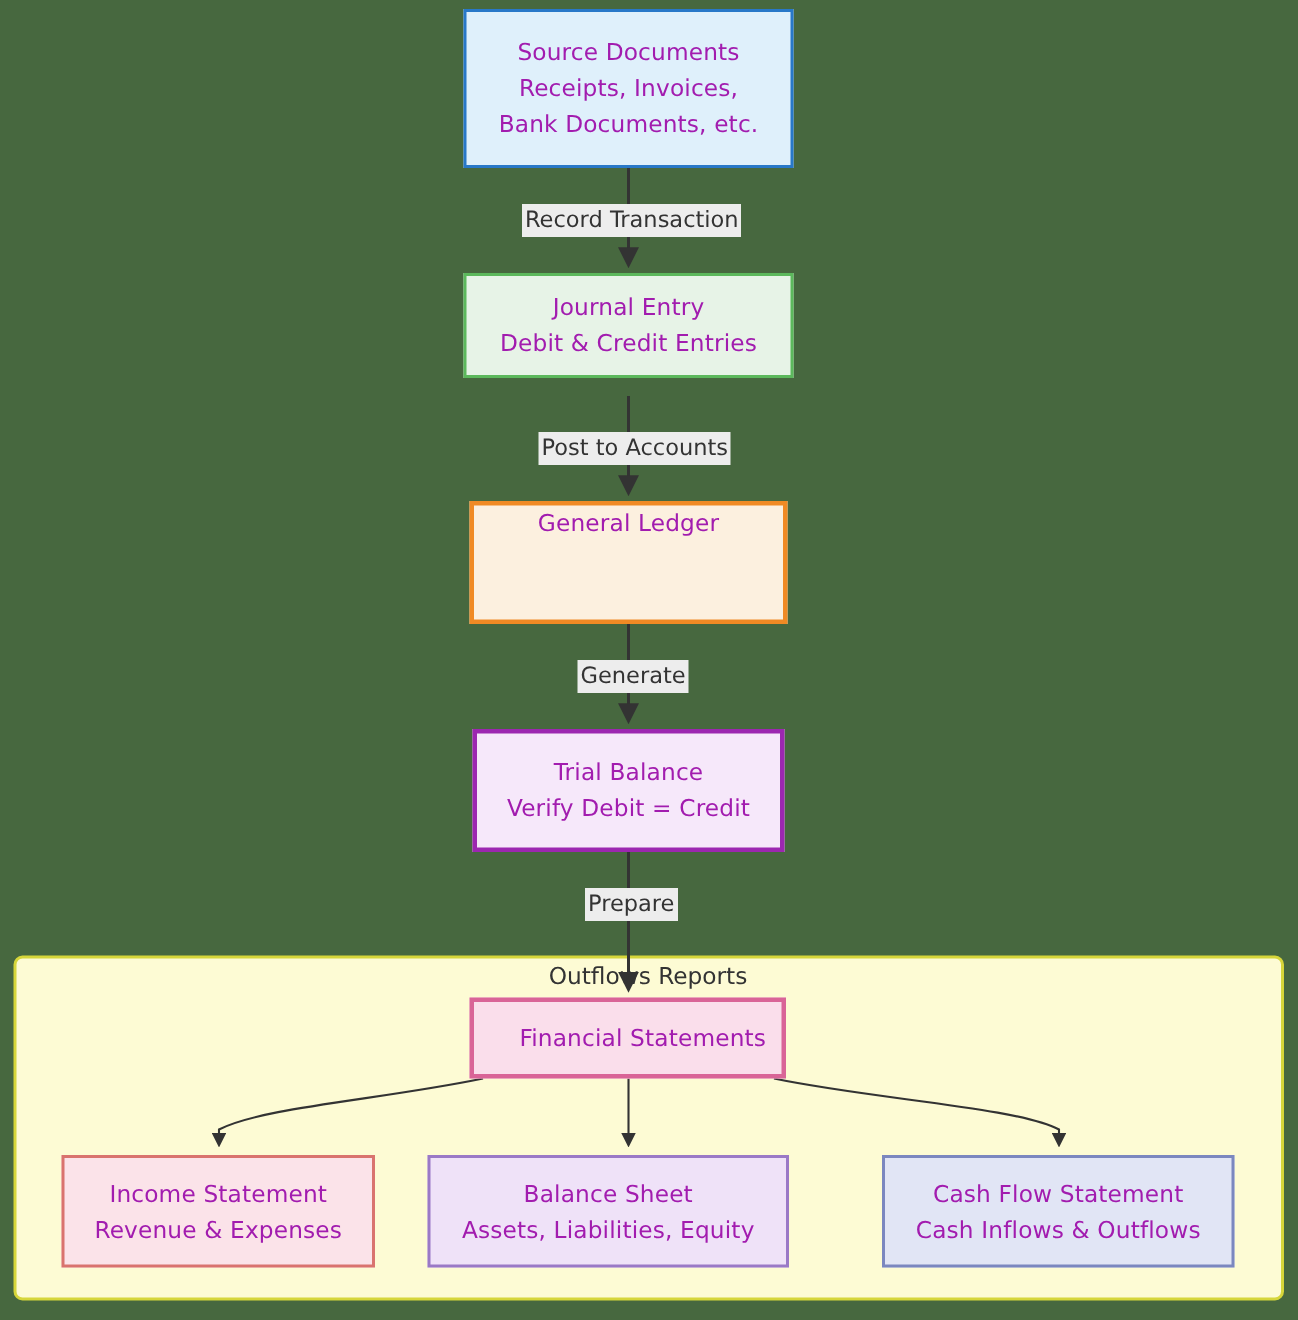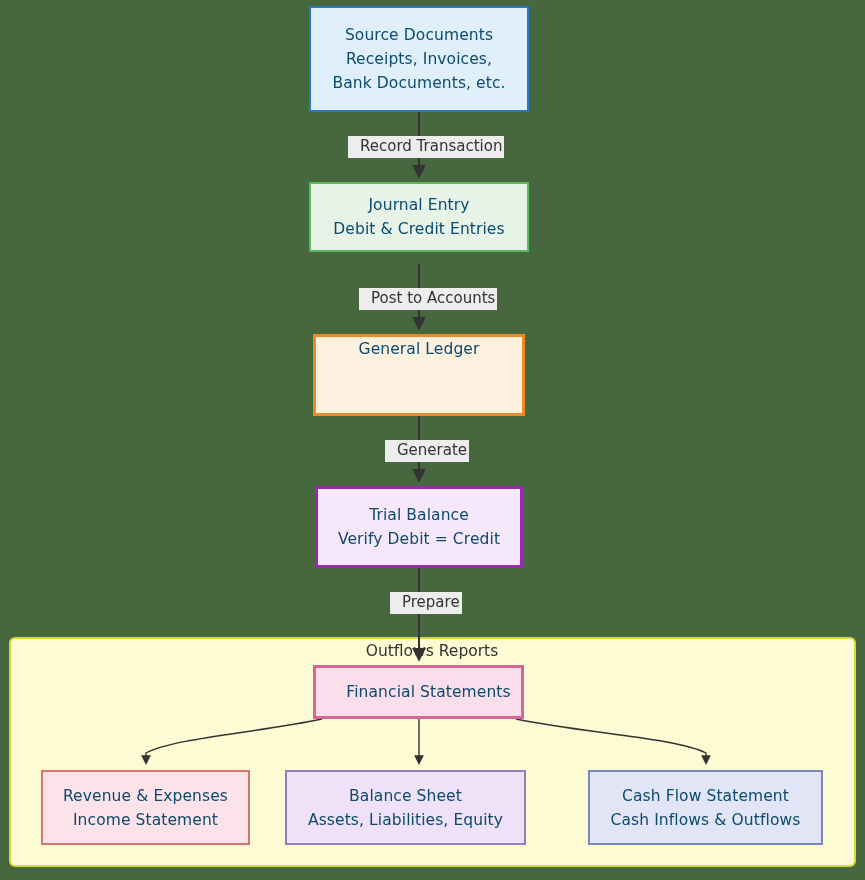--- a/index.html
+++ b/index.html
@@ -30,21 +30,21 @@
   }
   .node {
     position: absolute;
     box-sizing: border-box;
     display: flex;
     flex-direction: column;
     align-items: center;
     justify-content: center;
     text-align: center;
     z-index: 3;
-    color: #0c4a6e;
+    color: #a21caf;
     font-size: 15.5px;
     line-height: 24px;
     letter-spacing: 0.1px;
   }
   .node .line {
     display: block;
     white-space: nowrap;
   }
 
   
@@ -120,21 +120,21 @@
     margin-left: -1px;
   }
 
   
   .edge-label {
     position: absolute;
     background: #ededed;
     color: #333333;
     font-size: 15px;
     line-height: 19px;
-    padding: 1px 2px 2px 12px;
+    padding: 1px 2px 2px 2px;
     white-space: nowrap;
     z-index: 4;
     box-sizing: border-box;
   }
   .el-record { left: 348px; top: 136px; }
   .el-post   { left: 359px; top: 288px; }
   .el-gen    { left: 385px; top: 440px; }
   .el-prep   { left: 390px; top: 592px; }
 </style>
 </head>
@@ -183,22 +183,22 @@
   <div class="node n-trial">
     <span class="line">Trial Balance</span>
     <span class="line">Verify Debit = Credit</span>
   </div>
 
   <div class="node n-statements">
     <span class="line">Financial Statements</span>
   </div>
 
   <div class="node n-income">
+    <span class="line">Income Statement</span>
     <span class="line">Revenue &amp; Expenses</span>
-    <span class="line">Income Statement</span>
   </div>
 
   <div class="node n-balance">
     <span class="line">Balance Sheet</span>
     <span class="line">Assets, Liabilities, Equity</span>
   </div>
 
   <div class="node n-cashflow">
     <span class="line">Cash Flow Statement</span>
     <span class="line">Cash Inflows &amp; Outflows</span>

